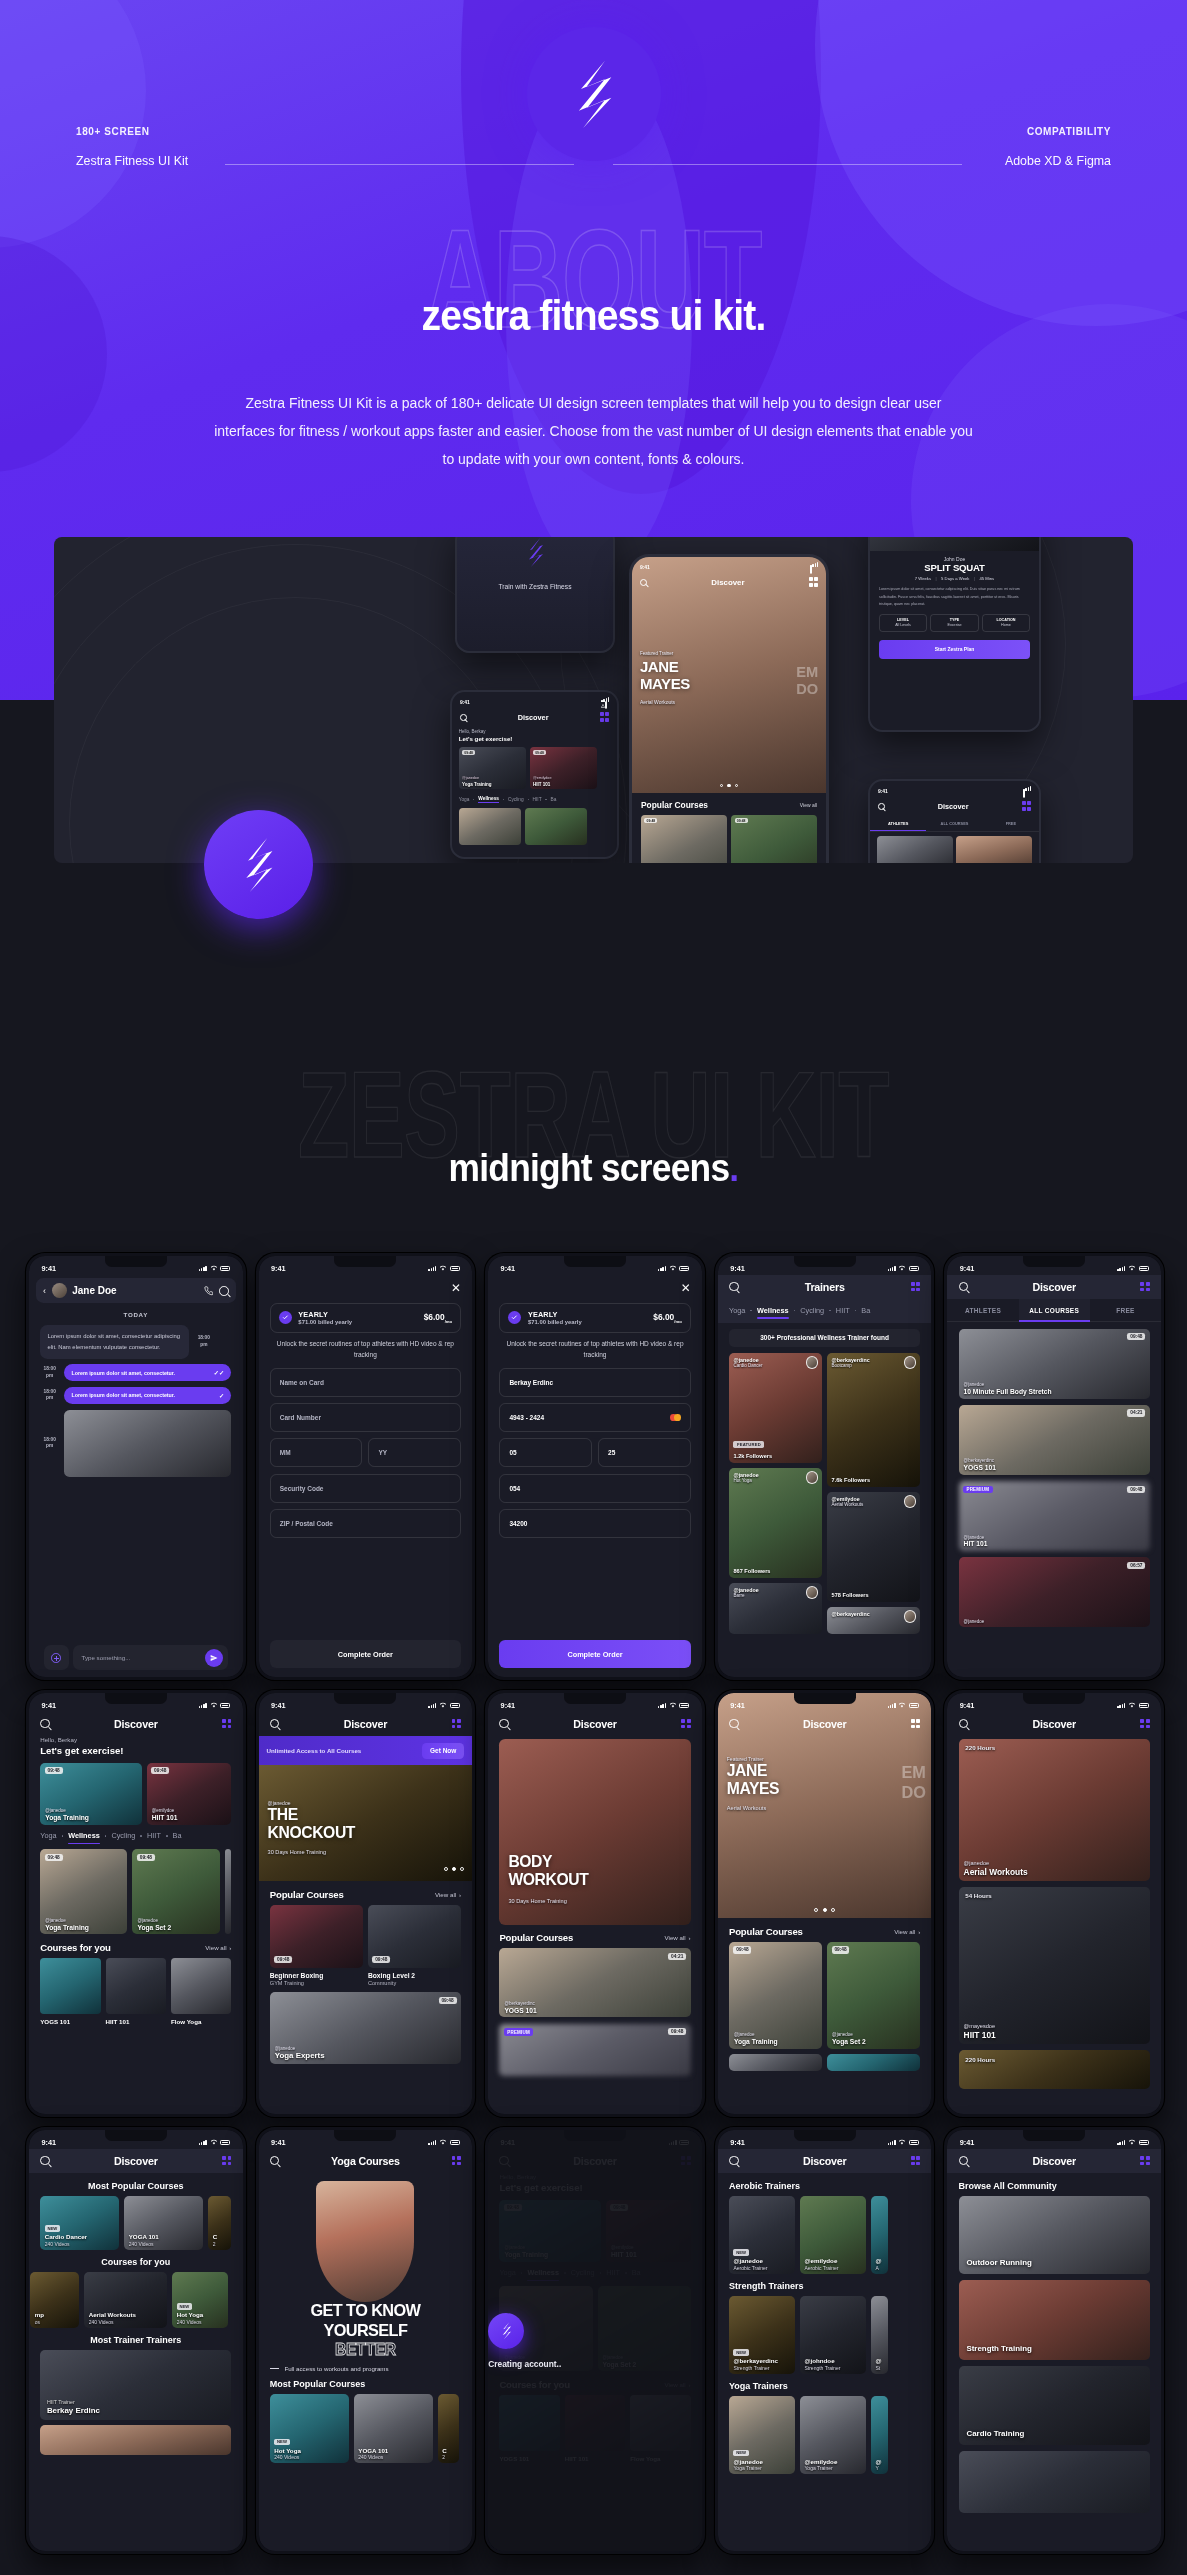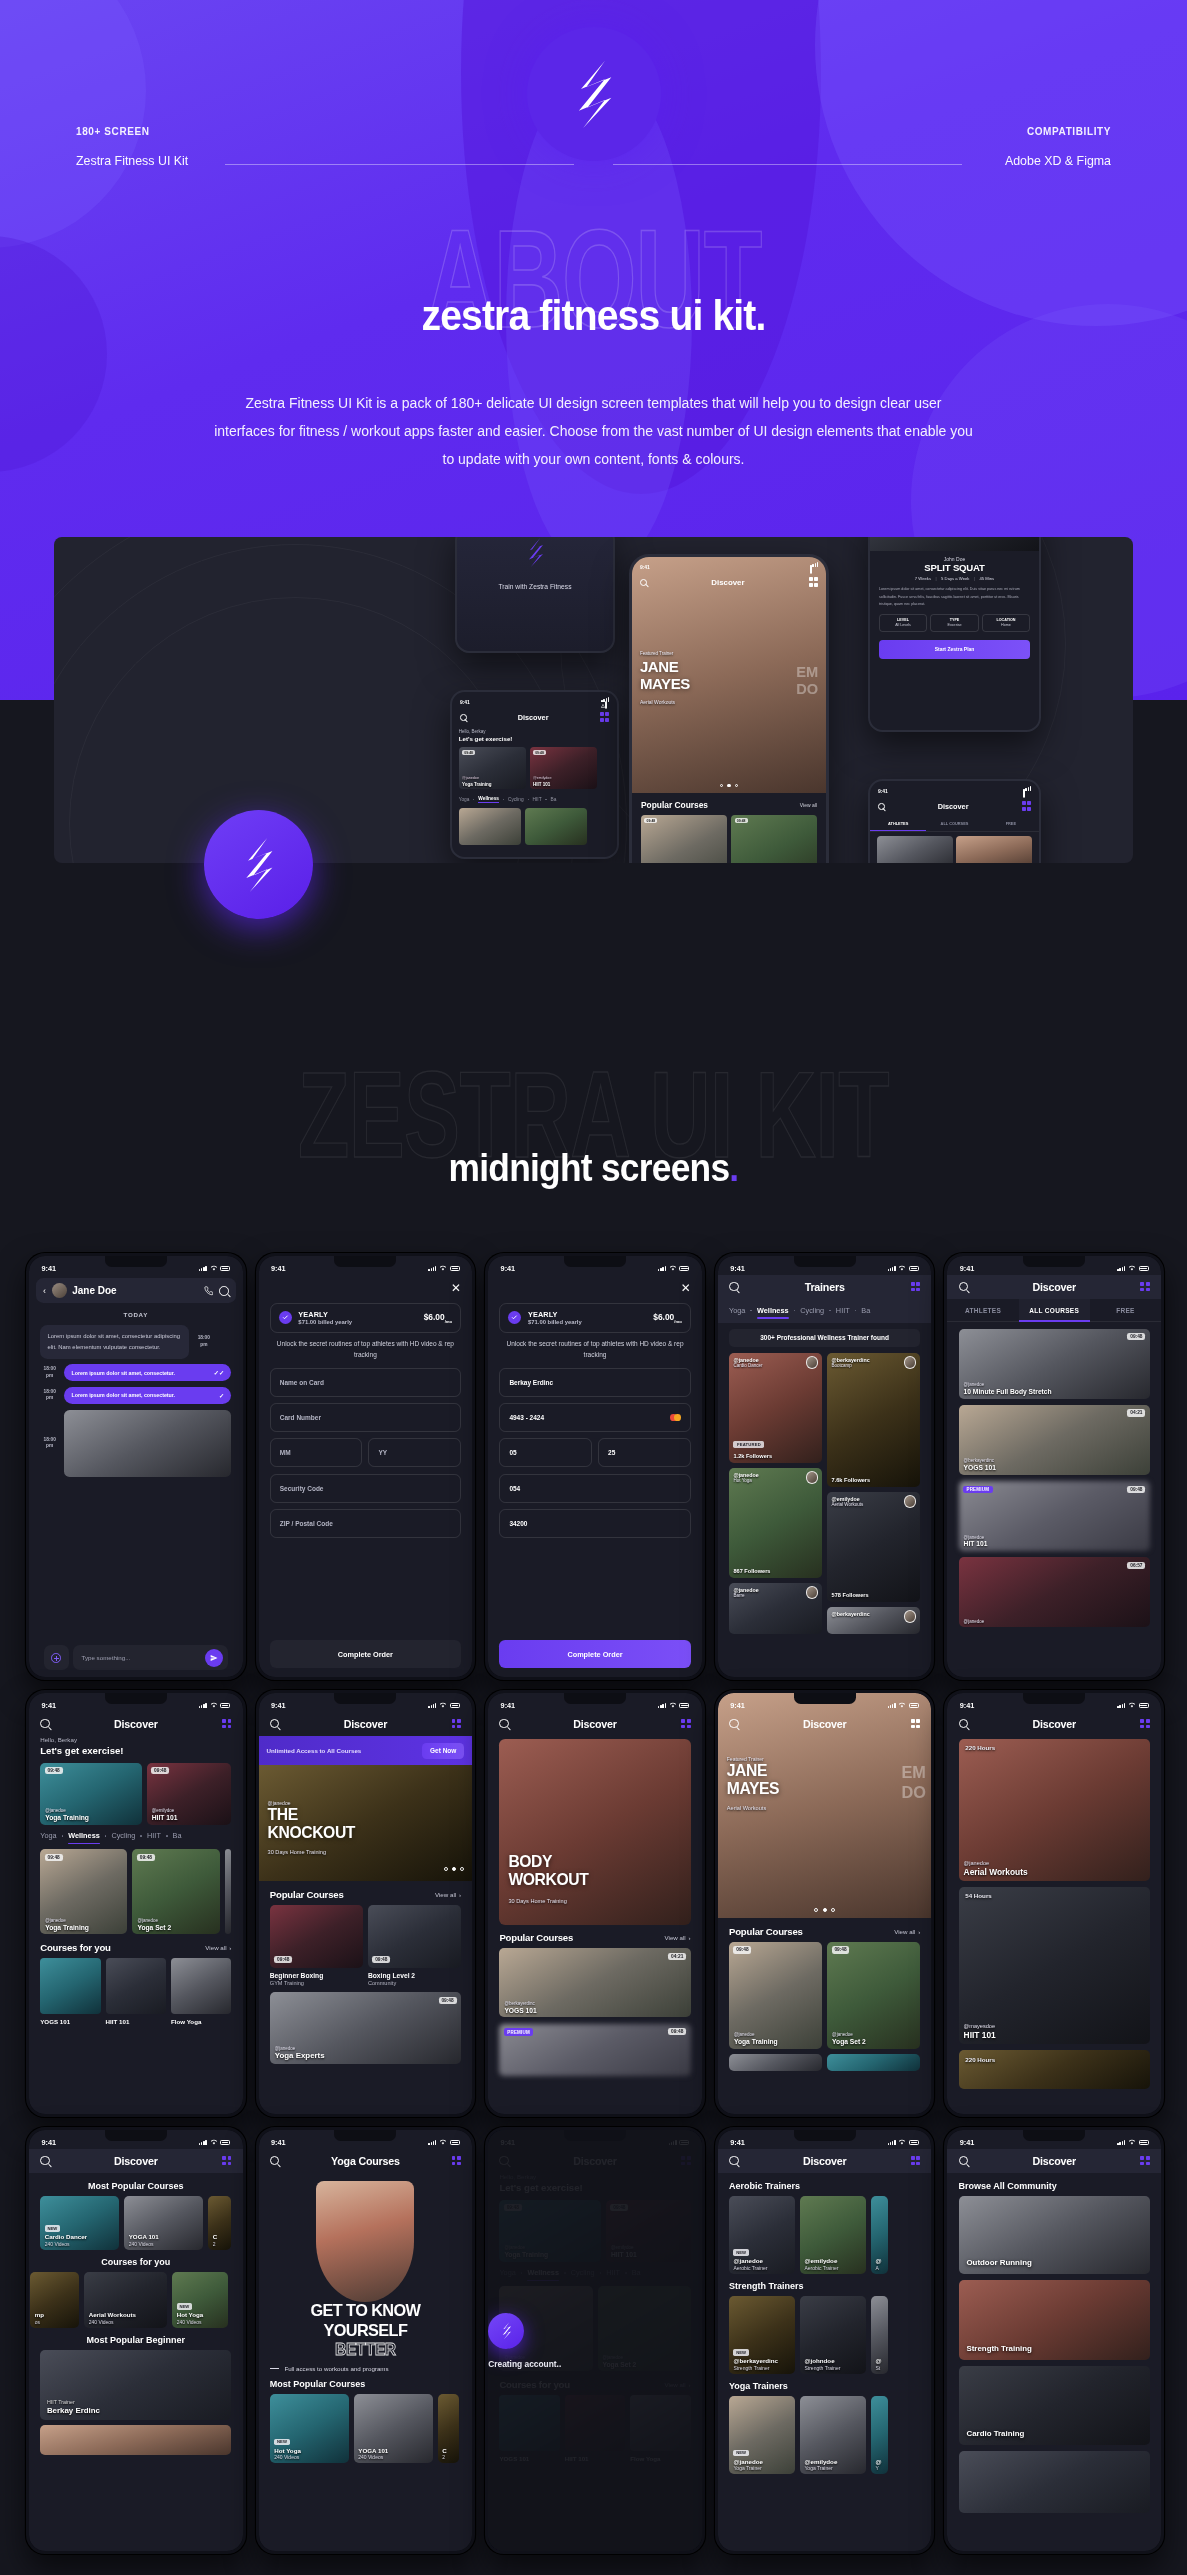--- a/index.html
+++ b/index.html
@@ -1322,21 +1322,21 @@
           <div class="it ph-dark" style="width:83px;height:56px">
             <span class="cn">Aerial Workouts</span>
             <span class="cv">240 Videos</span>
           </div>
           <div class="it ph-yoga2" style="width:56px;height:56px">
             <span class="nw">NEW</span>
             <span class="cn">Hot Yoga</span>
             <span class="cv">240 Videos</span>
           </div>
         </div>
-        <div class="sec-c">Most Popular Beginner</div>
+        <div class="sec-c">Most Trainer Trainers</div>
         <div class="trn ph-gym" style="height:70px">
           <span class="role">HIIT Trainer</span>
           <span class="who">Berkay Erdinc</span>
         </div>
         <div class="trn ph-skin" style="height:30px"></div>
       </div>
     </div>
   </div>
 
   <div class="pcard">

